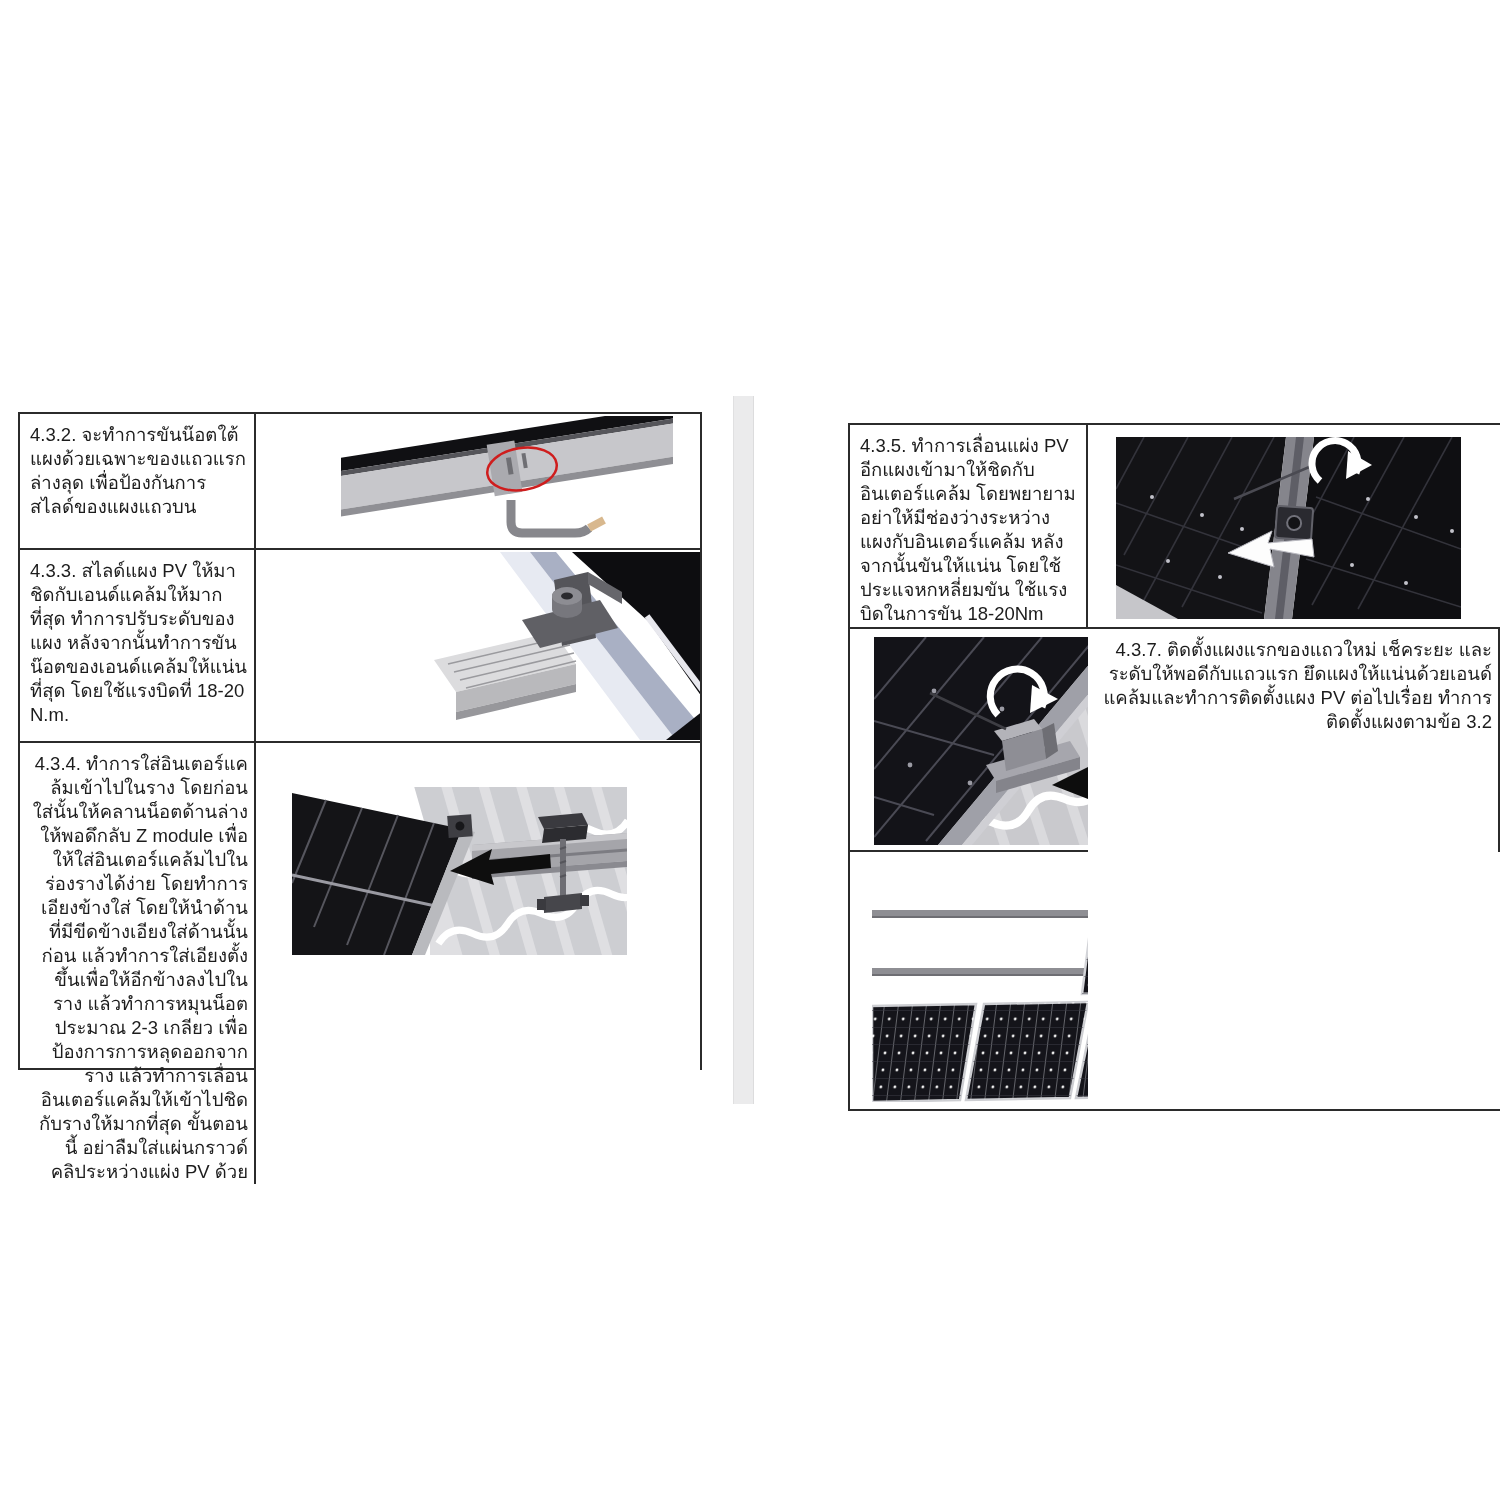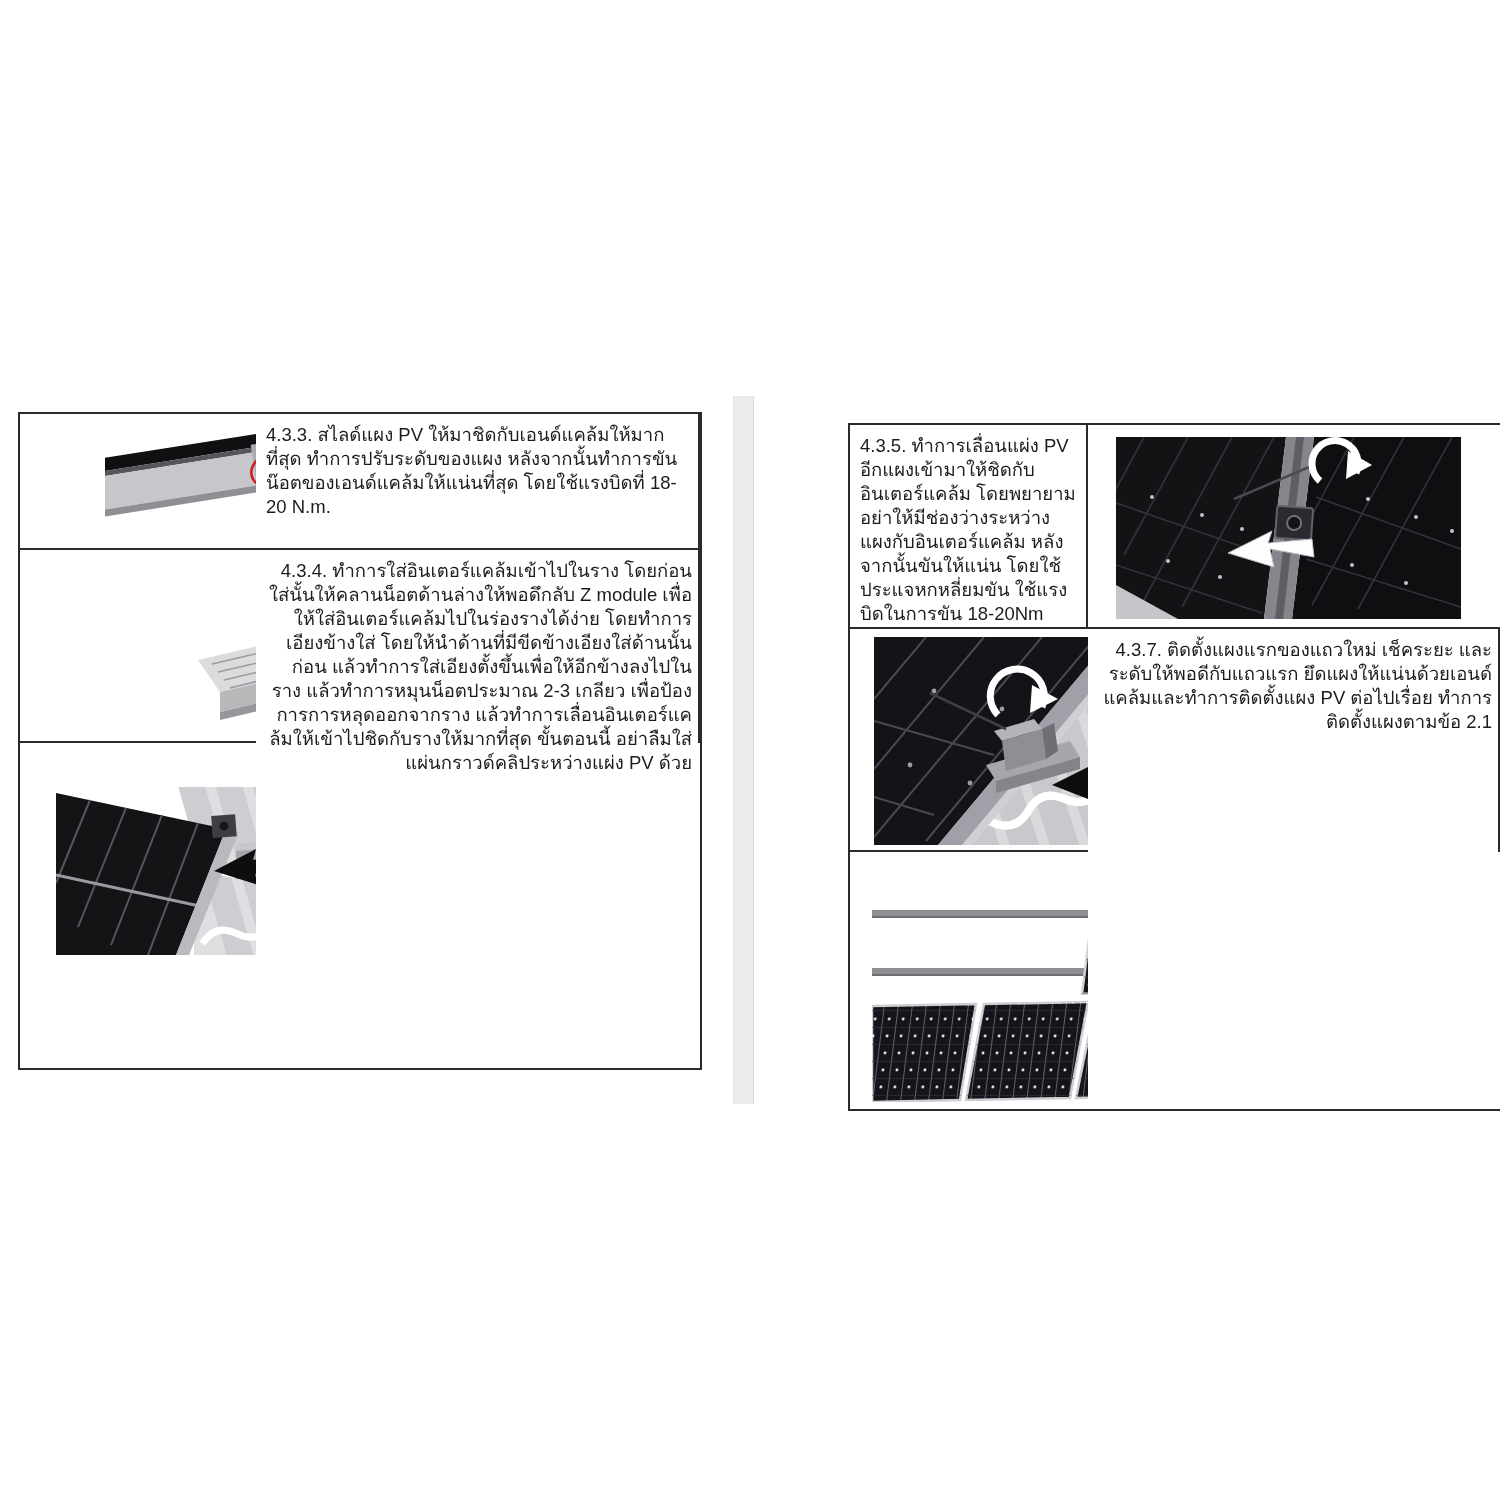--- a/index.html
+++ b/index.html
@@ -28,20 +28,21 @@
 </style>
 </head>
 <body>
 
 <div class="sheet">
 
   <div class="gutter"></div>
 
   <div class="instr-table table-left">
 
+    <div class="cell txt">4.3.2. จะทำการขันน๊อตใต้แผงด้วยเฉพาะของแถวแรกล่างลุด เพื่อป้องกันการสไลด์ของแผงแถวบน</div>
     <div class="cell img">
       <div class="figwrap">
         <svg style="left:85px; top:2px;" width="332" height="132" viewBox="0 0 332 132">
           <g transform="rotate(-9 166 55)">
             <rect x="-24" y="16" width="380" height="13" fill="#101013"></rect>
             <rect x="-24" y="29" width="380" height="5" fill="#55555a"></rect>
             <rect x="-24" y="34" width="380" height="33" fill="#c7c7cb"></rect>
             <rect x="-24" y="67" width="380" height="7" fill="#8f8f94"></rect>
             <rect x="150" y="26" width="28" height="52" fill="#aaaaaf"></rect>
             <rect x="167" y="42" width="5" height="17" fill="#6f6f74"></rect>
@@ -225,21 +226,21 @@
           <rect x="306" y="108" width="9" height="50" fill="#92929a"></rect>
           <line x1="306" y1="120" x2="315" y2="118" stroke="#77777d" stroke-width="2"></line>
           <line x1="306" y1="132" x2="315" y2="130" stroke="#77777d" stroke-width="2"></line>
           <line x1="306" y1="144" x2="315" y2="142" stroke="#77777d" stroke-width="2"></line>
           <polygon points="288,158 332,152 336,168 318,172 314,182 294,184 290,170" fill="#b4b4ba"></polygon>
           <rect x="300" y="160" width="14" height="8" fill="#76767c"></rect>
         </svg>
       </div>
     </div>
 
-    <div class="cell txt last">4.3.7. ติดตั้งแผงแรกของแถวใหม่ เช็คระยะ และระดับให้พอดีกับแถวแรก ยึดแผงให้แน่นด้วยเอนด์แคล้มและทำการติดตั้งแผง PV ต่อไปเรื่อย ทำการติดตั้งแผงตามข้อ 2.1</div>
+    <div class="cell txt last">4.3.7. ติดตั้งแผงแรกของแถวใหม่ เช็คระยะ และระดับให้พอดีกับแถวแรก ยึดแผงให้แน่นด้วยเอนด์แคล้มและทำการติดตั้งแผง PV ต่อไปเรื่อย ทำการติดตั้งแผงตามข้อ 3.2</div>
     <div class="cell img last">
       <div class="figwrap">
         <svg style="left:22px; top:22px;" width="358" height="228" viewBox="0 0 358 228">
           <defs>
             <pattern id="pvdots" width="14" height="17" patternUnits="userSpaceOnUse" patternTransform="skewX(-7)">
               <rect width="14" height="17" fill="none"></rect>
               <line x1="0" y1="0" x2="0" y2="17" stroke="#e6e7eb" stroke-width="1" opacity="0.75"></line>
               <line x1="0" y1="0" x2="14" y2="0" stroke="#3c3c45" stroke-width="1"></line>
               <circle cx="7" cy="9" r="1.4" fill="#ffffff"></circle>
             </pattern>

